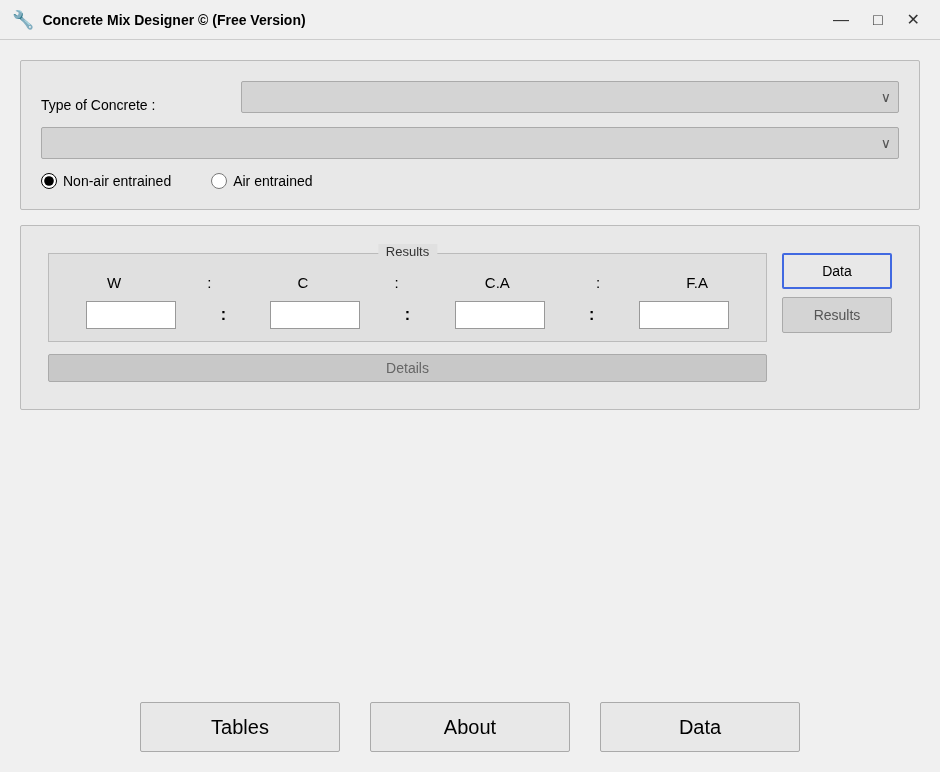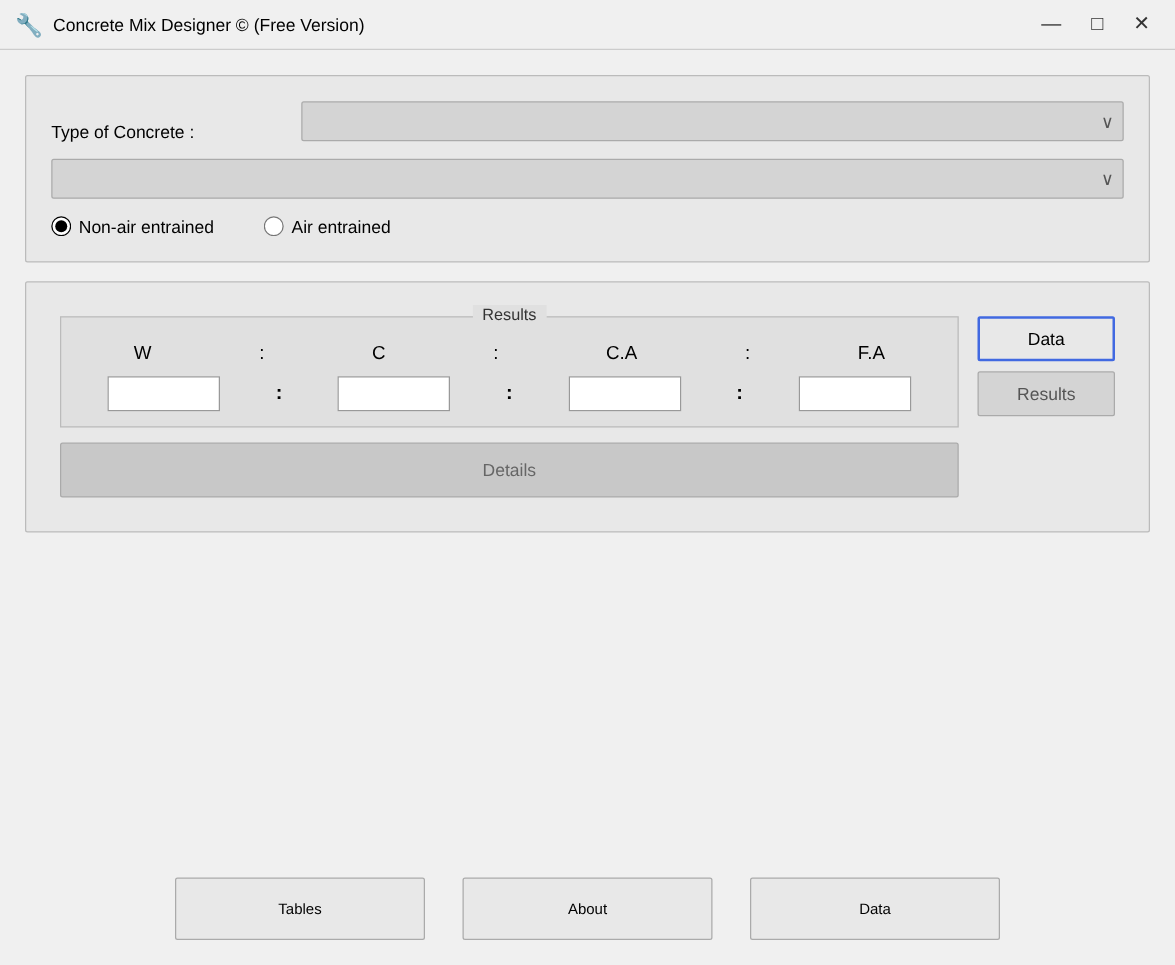--- a/index.html
+++ b/index.html
@@ -34,21 +34,21 @@
       align-items: center;
       gap: 8px;
     }
 
     .title-bar-icon {
       font-size: 18px;
     }
 
     .title-bar-title {
       font-size: 14px;
-      font-weight: normal;
+      font-weight: bold;
       color: #000;
     }
 
     .title-bar-controls {
       display: flex;
       align-items: center;
       gap: 8px;
     }
 
     .title-bar-btn {
@@ -248,21 +248,21 @@
     }
 
     .btn-results {
       background: #d4d4d4;
       border: 1px solid #aaa;
       color: #555;
     }
 
     .btn-details {
       width: 100%;
-      height: 44px;
+      height: 28px;
       background: #c8c8c8;
       border: 1px solid #aaa;
       color: #666;
       font-size: 14px;
       cursor: pointer;
       margin-top: 12px;
       border-radius: 2px;
     }
 
     .bottom-buttons {
@@ -271,21 +271,21 @@
       gap: 30px;
       padding: 10px 20px 20px 20px;
       flex-shrink: 0;
     }
 
     .btn-bottom {
       width: 200px;
       height: 50px;
       background: #e8e8e8;
       border: 1px solid #aaa;
-      font-size: 12px;
+      font-size: 20px;
       cursor: pointer;
       border-radius: 2px;
       color: #000;
     }
 
     .results-details-wrapper {
       flex: 1;
     }
   </style>
 </head>

